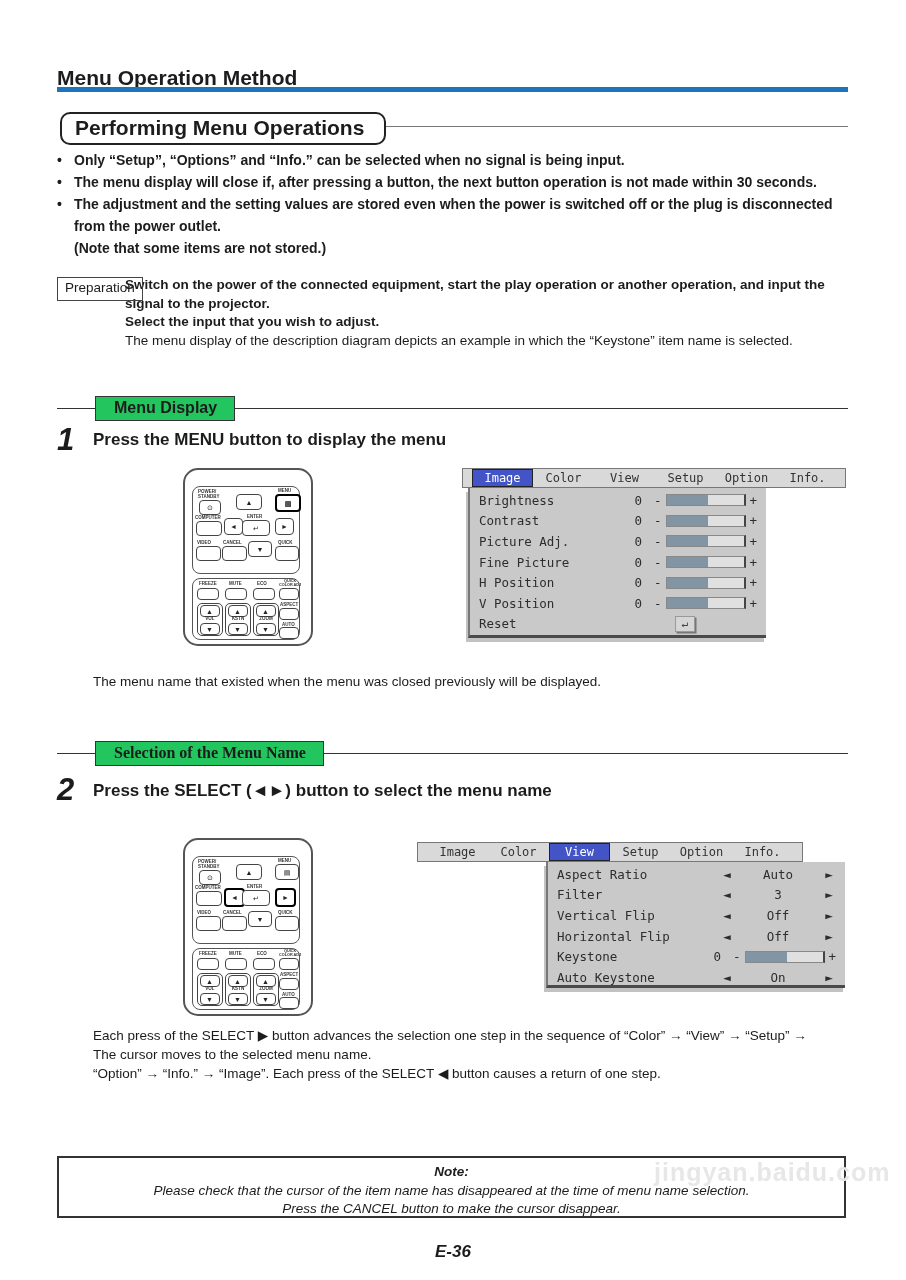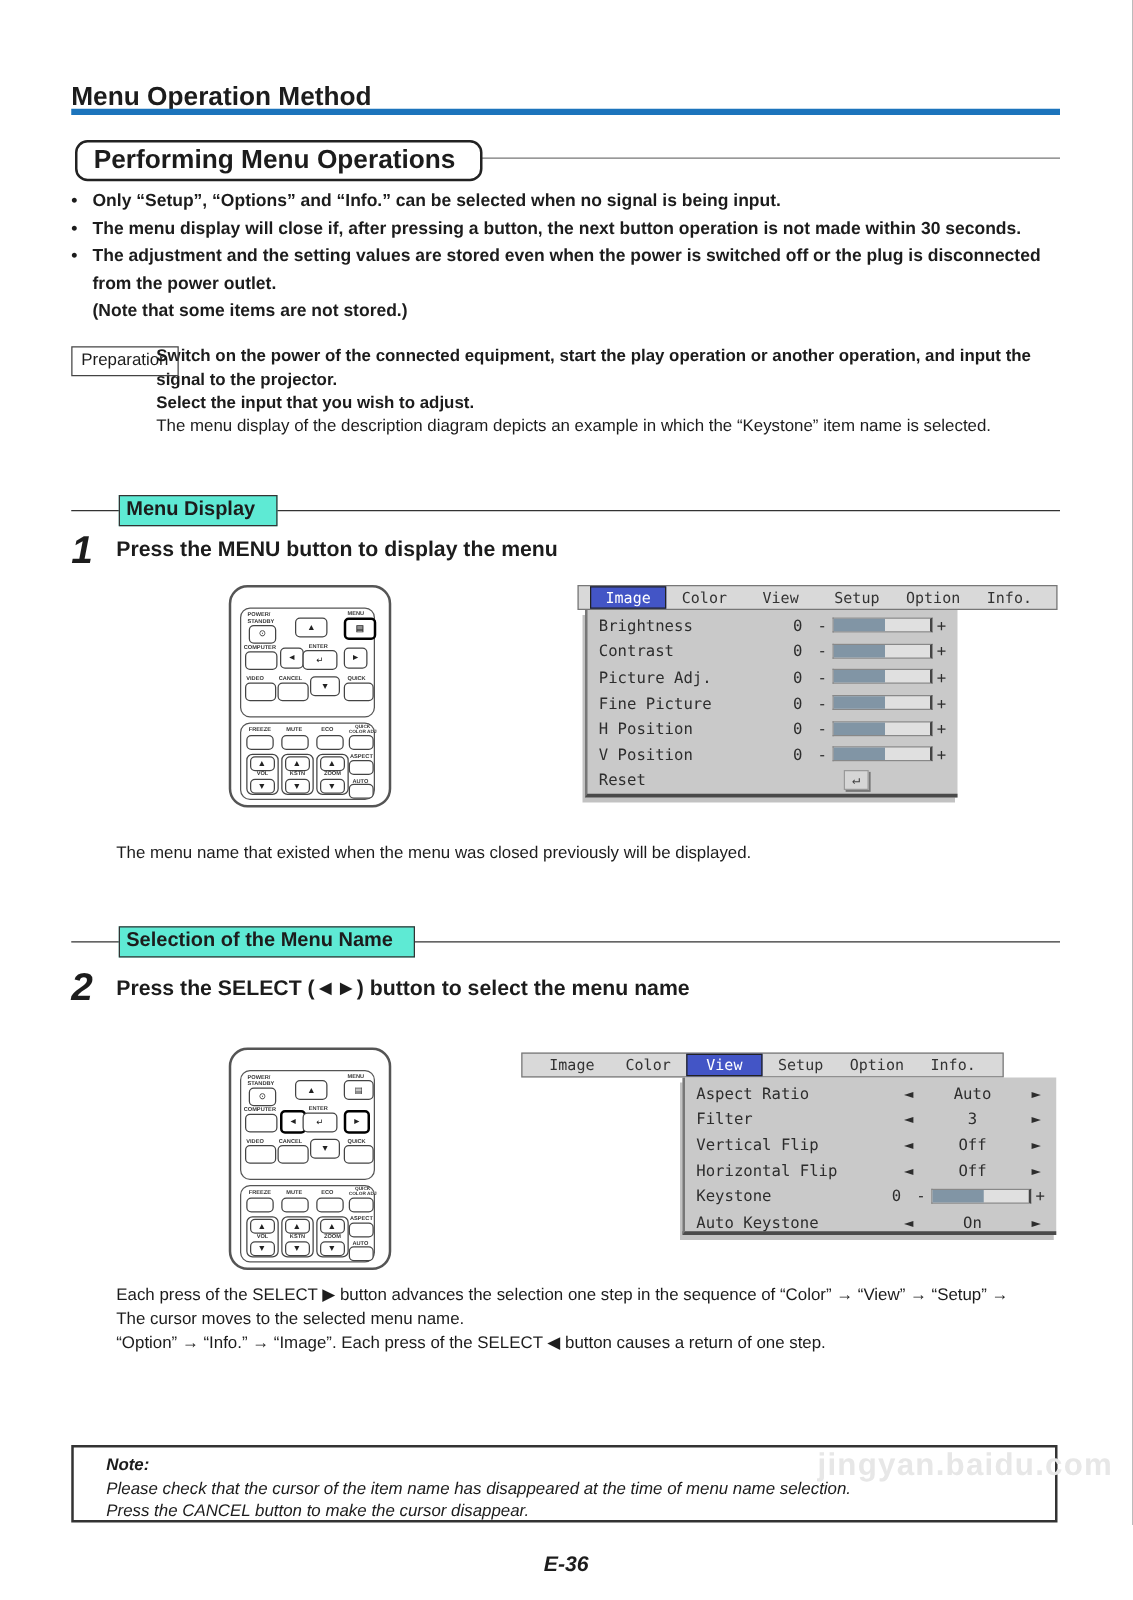--- a/index.html
+++ b/index.html
@@ -28,21 +28,21 @@
 
   
   .prep { position:absolute; left:57px; top:276px; width:796px; font-size:13.5px; line-height:18.5px; }
   .prep-label { position:absolute; left:0; top:1px; border:1.5px solid #444; padding:1px 7px 2px 7px; font-size:13.5px; }
   .prep-text  { margin-left:68px; width:700px; }
   .prep-bold  { font-weight:bold; }
 
   
   .section { position:absolute; left:57px; width:791px; height:26px; }
   .section .sec-line { position:absolute; left:0; right:0; top:12px; border-top:1.5px solid #333; }
-  .section .sec-box  { position:absolute; left:38px; top:0; background:#5eead4; border:1.5px solid #333; padding:2px 17px 3px 5px; font-size:16px; font-weight:bold; }
+  .section .sec-box  { position:absolute; left:38px; top:0; background:#22c55e; border:1.5px solid #333; padding:2px 17px 3px 18px; font-size:16px; font-weight:bold; }
 
   
   .step-num  { position:absolute; left:57px; font-size:31px; font-weight:bold; font-style:italic; line-height:1; }
   .step-head { position:absolute; left:93px; font-size:17px; font-weight:bold; }
 
   .caption   { position:absolute; left:93px; font-size:13.5px; line-height:19px; }
 
   
   .remote { position:absolute; width:126px; height:174px; border:2px solid #555; border-radius:15px; background:#fff; }
   .rc-panel { position:absolute; left:7px; width:106px; border:1.5px solid #555; border-radius:8px; }
@@ -81,21 +81,21 @@
   .enter-btn {
     width:18px; height:14px; margin-left:auto; margin-right:62px; background:#d6d6d6;
     border:1px solid #999; box-shadow:1.5px 1.5px 0 #777; text-align:center; font-size:11px; line-height:13px; color:#444;
   }
   .arr  { width:14px; text-align:center; }
   .val2 { width:88px; text-align:center; }
 
   
   .note-box {
     position:absolute; left:57px; top:1156px; width:789px; height:62px; border:2px solid #333;
-    padding:5px 26px; box-sizing:border-box; font-size:13.5px; font-style:italic; line-height:18.5px;
+    padding:5px 16px; box-sizing:border-box; font-size:13.5px; font-style:italic; line-height:18.5px;text-align:center;
   }
   .note-label { font-weight:bold; }
 
   
   .wm { position:absolute; left:642px; top:1148px; width:264px; color:#e7e7e7; z-index:5; }
   .wm-brand { display:flex; align-items:flex-end; font-weight:bold; }
   .wm-bai { font-size:44px; line-height:1; letter-spacing:2px; }
   .wm-paw { width:52px; height:52px; margin:0 2px; }
   .wm-cn  { font-size:38px; line-height:1.1; }
   .wm-url { margin-top:10px; margin-left:12px; font-size:25px; font-weight:bold; letter-spacing:1px; }
@@ -272,21 +272,21 @@
       </div>
       <div class="mrow">
         <span class="mlabel">Reset</span>
         <span class="enter-btn">↵</span>
       </div>
     </div>
   </div>
 
   <div class="caption" style="top:672px;">The menu name that existed when the menu was closed previously will be displayed.</div>
 
-  <div class="section" style="top:741px;">
+  <div class="section" style="top:741px;font-family:Liberation Serif, serif;">
     <div class="sec-line"></div>
     <div class="sec-box">Selection of the Menu Name</div>
   </div>
 
   <div class="step-num" style="top:774px;">2</div>
   <div class="step-head" style="top:781px;">Press the SELECT (◄►) button to select the menu name</div>
 
   <div class="remote" style="left:183px; top:838px;">
     <div class="rc-panel rc-top">
       <div class="rlabel" style="left:5px; top:2px;">

